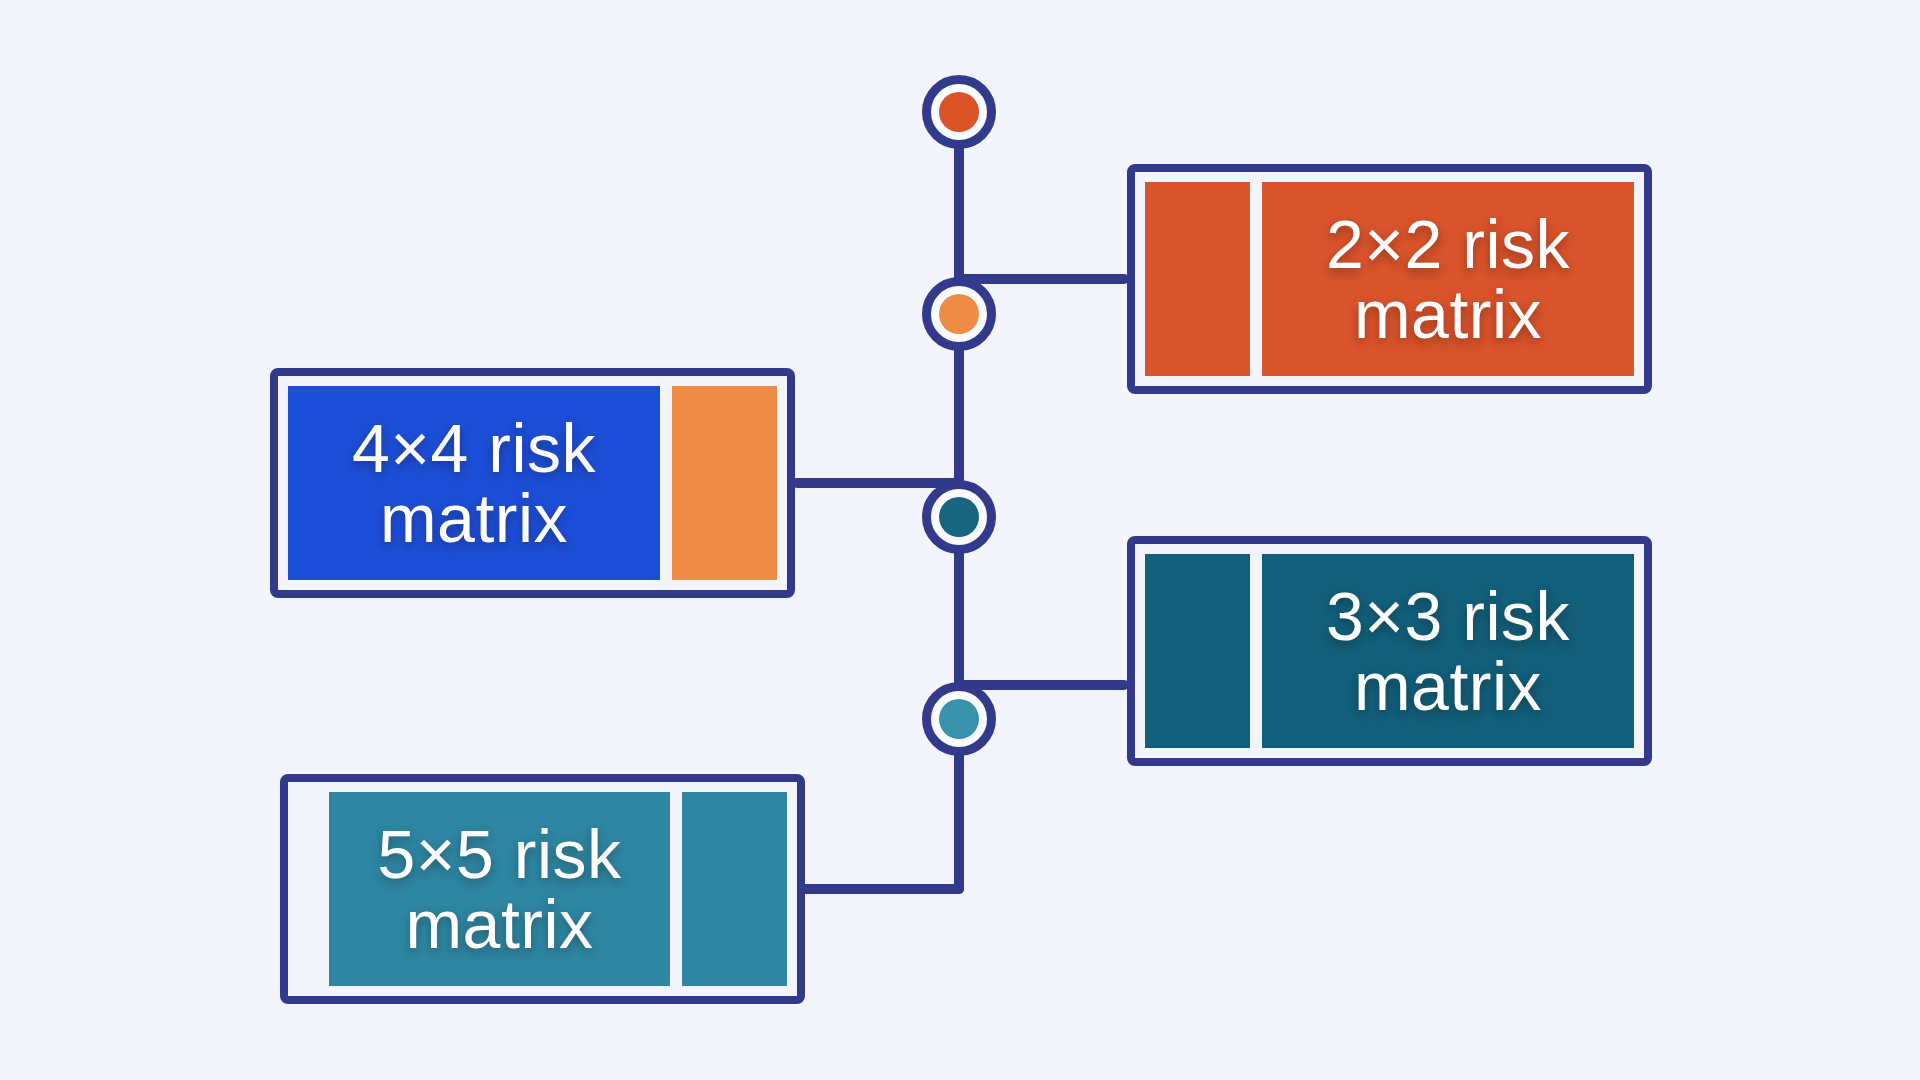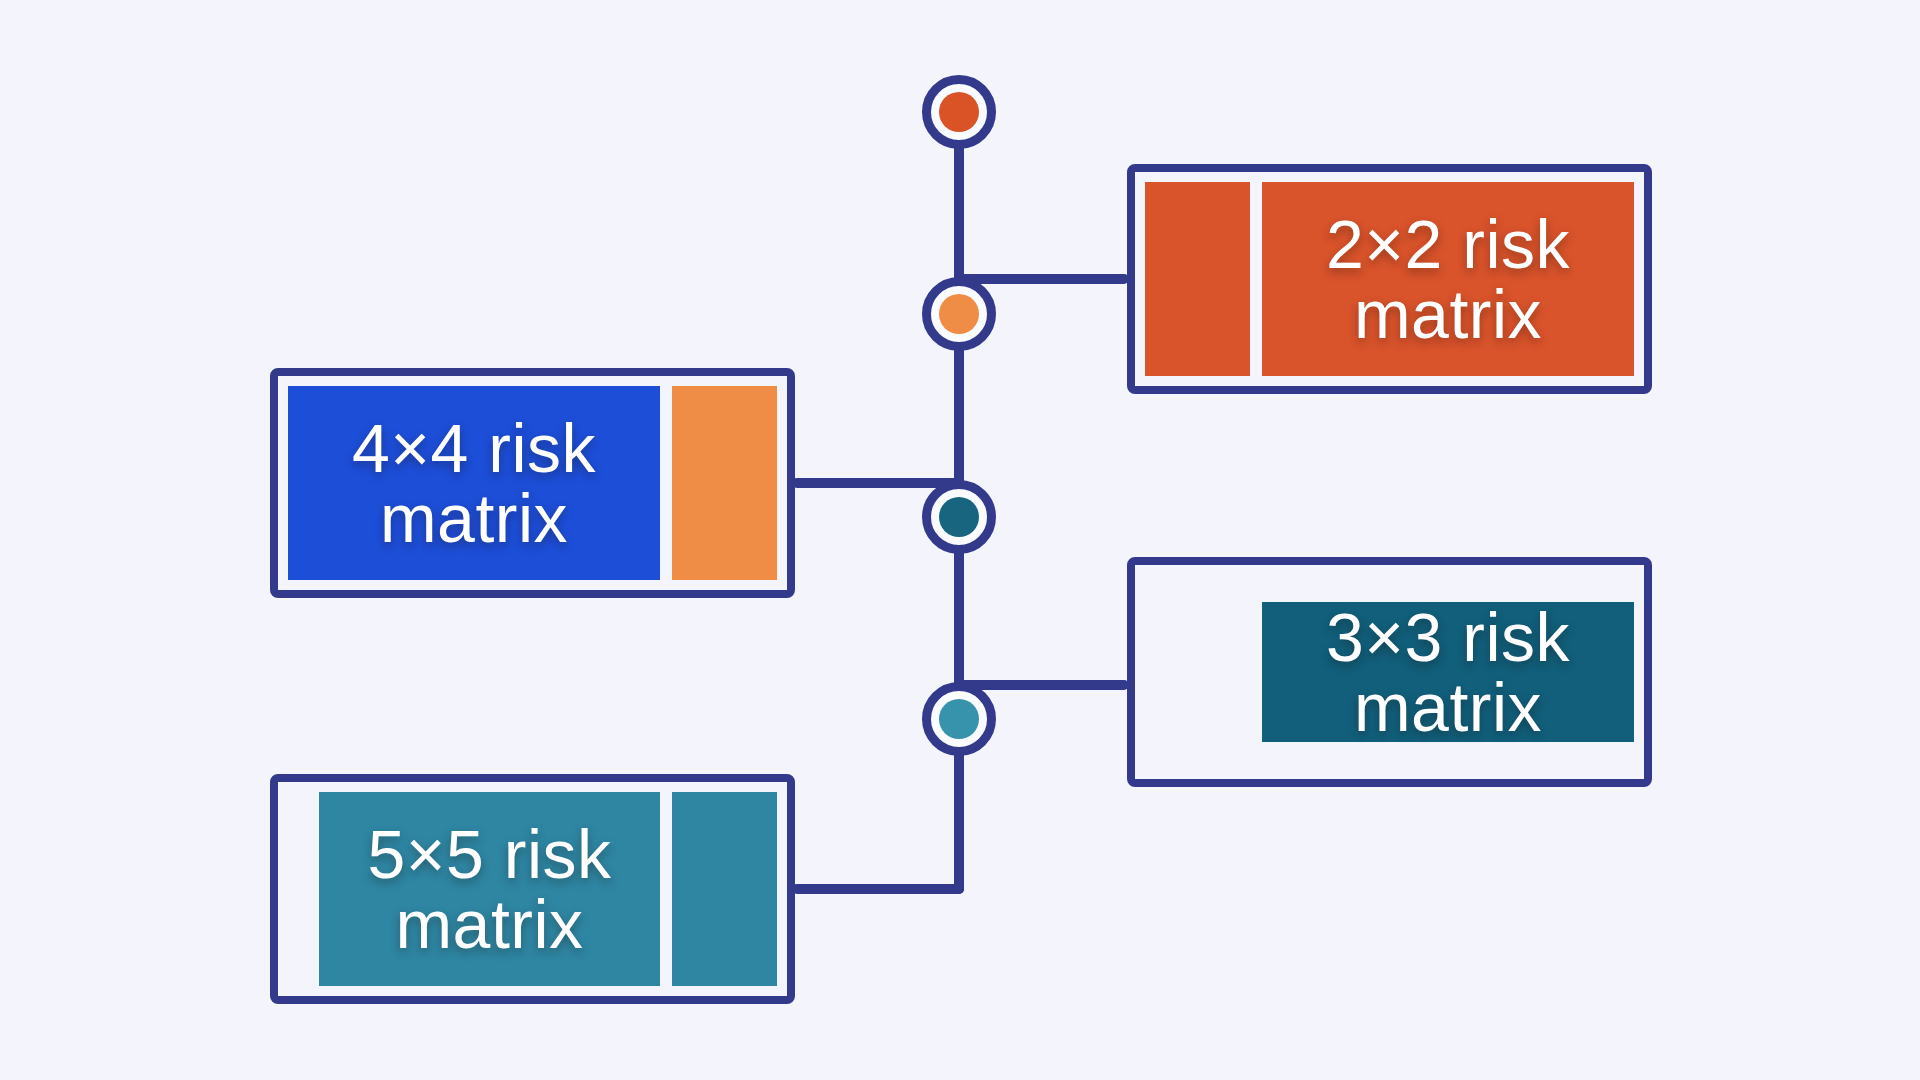--- a/index.html
+++ b/index.html
@@ -57,22 +57,22 @@
     border: 8px solid var(--navy, #333A8C);
     border-radius: 8px;
     background: var(--bg, #F4F5FC);
     padding: 10px;
     display: flex;
     gap: 12px;
     z-index: 2;
   }
   .box-2x2 { left: 1127px; top: 164px; }
   .box-4x4 { left: 270px;  top: 368px; }
-  .box-3x3 { left: 1127px; top: 557px; align-items: center; }
-  .box-5x5 { left: 270px;  top: 774px; padding-left: 41px; }
+  .box-3x3 { left: 1127px; top: 536px; }
+  .box-5x5 { left: 280px;  top: 774px; padding-left: 41px; }
 
   .seg-small { flex: 0 0 105px; }
   .seg-large {
     flex: 1;
     display: flex;
     flex-direction: column;
     align-items: center;
     justify-content: center;
   }
   .label-line {

